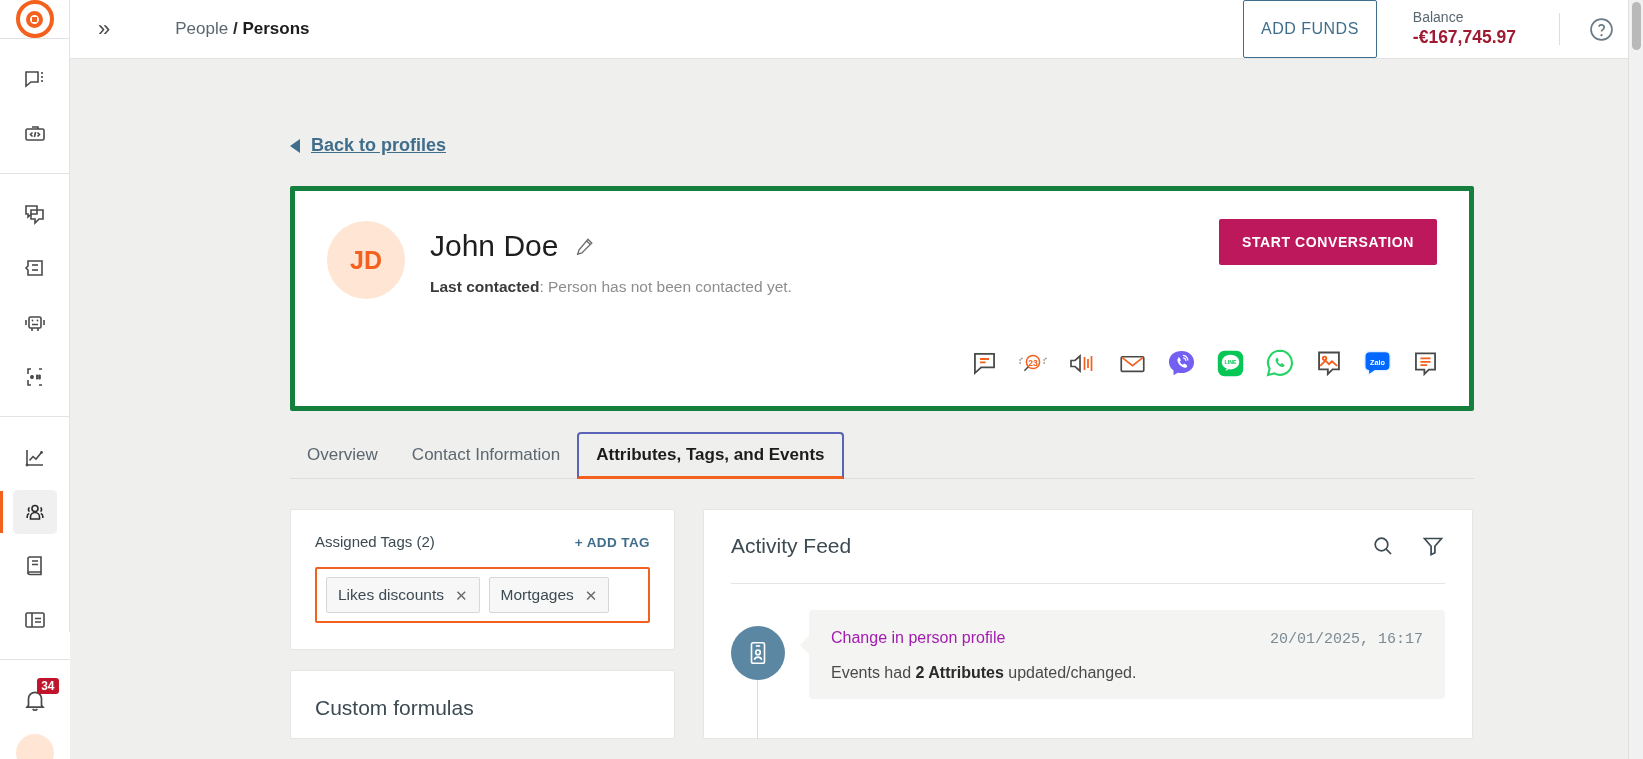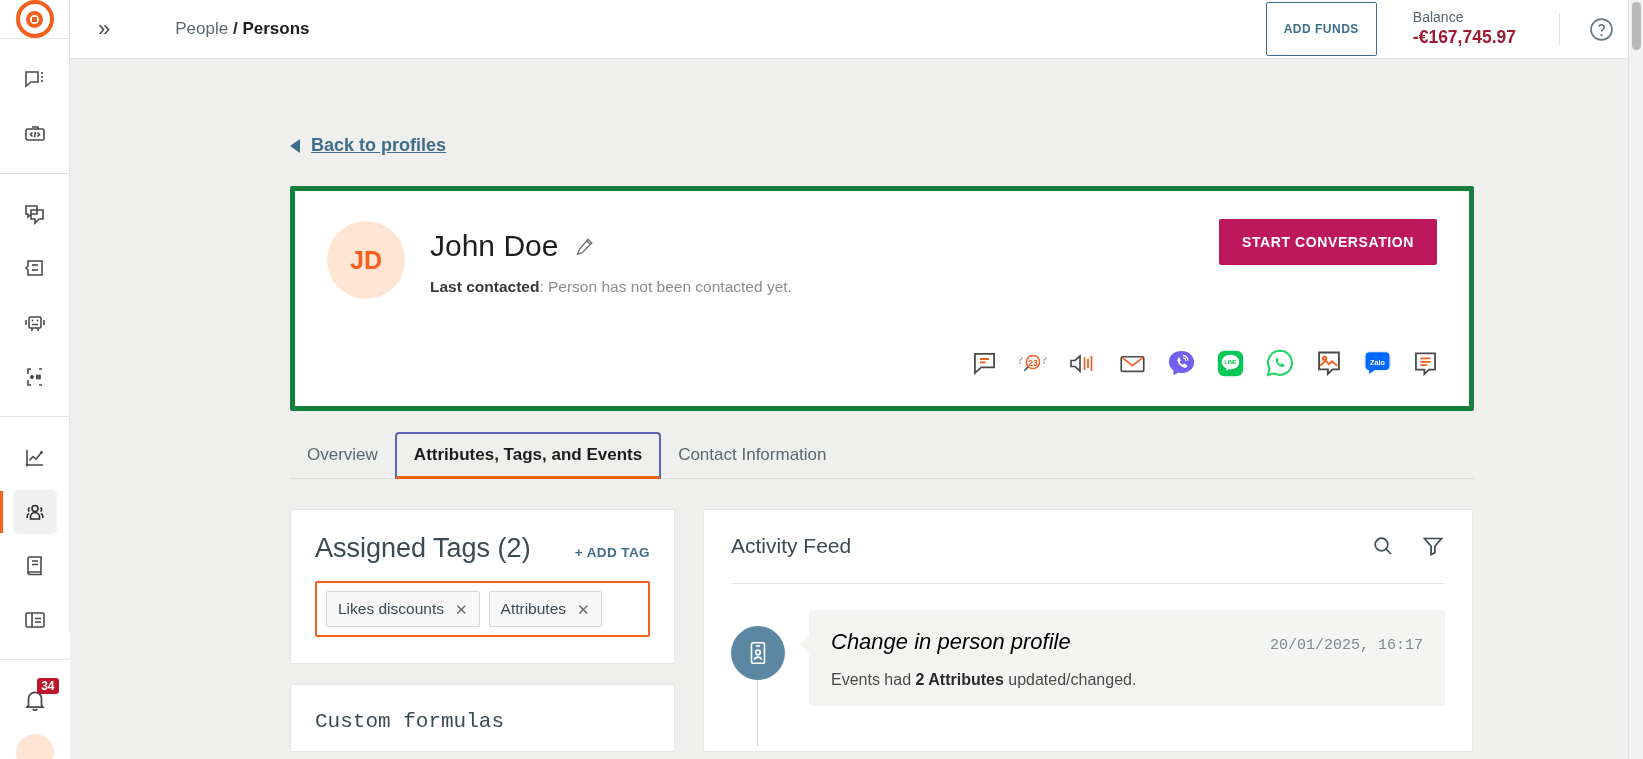--- a/index.html
+++ b/index.html
@@ -73,21 +73,21 @@
     height: 59px; background: #fff; border-bottom: 1px solid #e3e3e3;
     display: flex; align-items: center; padding: 0 0 0 18px; flex: 0 0 59px;
   }
   .chev { color: #4b4b4b; font-size: 22px; padding: 0 10px; cursor: pointer; line-height: 1; }
   .breadcrumb { margin-left: 55px; font-size: 17px; color: #5b6770; white-space: nowrap; }
   .breadcrumb .sep { color: #2b2b2b; font-weight: bold; }
   .breadcrumb .cur { color: #1c1c1c; font-weight: bold; }
   .hdr-spacer { flex: 1; }
   .add-funds {
     border: 1px solid #3f6e8c; color: #3f6e8c; background: #fff;
-    font-size: 12px; font-weight: bold; letter-spacing: .5px;
+    font-size: 16px; font-weight: normal; letter-spacing: .5px;
     padding: 19px 17px; cursor: pointer; border-radius: 2px;
     font-family: "Liberation Sans", sans-serif;
   }
   .balance { margin-left: 36px; line-height: 1.25; }
   .balance .lbl { font-size: 14px; color: #5b6770; }
   .balance .val { font-size: 17.5px; color: #9e1b32; font-weight: bold; }
   .hdr-div { width: 1px; height: 32px; background: #dedede; margin: 0 28px 0 43px; }
   .help { color: #6b7b85; margin-right: 28px; cursor: pointer; display:flex; }
 
   
@@ -158,36 +158,36 @@
   }
 
   
   .panels { margin: 30px 0 0 220px; display: flex; gap: 28px; }
   .card {
     background: #fff; border: 1px solid #e6e6e6; border-radius: 2px;
   }
   .card-left { width: 385px; }
   .tags-card { padding: 23px 24px 26px 24px; }
   .tags-head { display: flex; align-items: baseline; justify-content: space-between; }
-  .tags-title { font-size: 27px; color: #3c4a52; }
+  .tags-title { font-size: 15px; color: #3c4a52; }
   .add-tag {
     font-size: 13.5px; font-weight: bold; color: #3f6e8c;
     letter-spacing: .4px; cursor: pointer;
   }
   .tags-box {
     margin-top: 17px; border: 2px solid #f4601d; border-radius: 2px;
     padding: 8px 9px; display: flex; gap: 9px; flex-wrap: wrap;
   }
   .tag {
     border: 1px solid #d7d7d7; background: #f7f7f7; border-radius: 2px;
     padding: 8px 11px; display: flex; align-items: center; gap: 11px;
     font-size: 15.5px; color: #3c4a52;
   }
   .tag-x { color: #6a6a6a; cursor: pointer; font-size: 15px; line-height: 1; }
-  .formulas-card { margin-top: 20px; padding: 25px 24px 18px 24px; font-family: Liberation Mono, monospace; }
+  .formulas-card { margin-top: 20px; padding: 25px 24px 18px 24px; }
   .formulas-title { font-size: 21px; color: #3c4a52; }
 
   .card-right { width: 770px; padding: 24px 27px 0 27px; }
   .af-head { display: flex; align-items: center; }
   .af-title { font-size: 21px; color: #3c4a52; flex: 1; }
   .af-ico { color: #3c4a52; margin-left: 26px; cursor: pointer; display:flex; }
   .af-rule { height: 1px; background: #e4e4e4; margin-top: 25px; }
   .feed-item { display: flex; align-items: flex-start; margin-top: 26px; position: relative; }
   .feed-av {
     width: 54px; height: 54px; border-radius: 50%; background: #5b87a3;
@@ -201,21 +201,21 @@
   .feed-body {
     margin-left: 24px; flex: 1; background: #f4f4f2; border-radius: 4px;
     padding: 19px 22px 17px 22px; position: relative;
   }
   .feed-body::before {
     content: ""; position: absolute; left: -9px; top: 26px;
     border-top: 9px solid transparent; border-bottom: 9px solid transparent;
     border-right: 9px solid #f4f4f2;
   }
   .feed-row1 { display: flex; align-items: baseline; }
-  .feed-h { font-size: 22px; color: #000000; flex: 1; font-style: italic; }
+  .feed-h { font-size: 16px; color: #a21caf; flex: 1; }
   .feed-time { font-size: 15px; color: #7b8a93; font-family: Liberation Mono, monospace; }
   .feed-desc { margin-top: 16px; font-size: 16px; color: #4a4a4a; }
   .feed-desc b { color: #2b2b2b; }
   .feed-det {
     margin-top: 14px; display: flex; align-items: center; justify-content: flex-end;
     gap: 9px; color: #3f6e8c; font-size: 13.5px; font-weight: bold;
     letter-spacing: .4px; cursor: pointer;
   }
 
   
@@ -475,39 +475,39 @@
             <svg width="27" height="27" viewBox="0 0 24 24" fill="none" stroke="#4a4a4a" stroke-width="1.6">
               <path d="M3.5 3h17v14.5h-5.5L11 21.5V17.5H3.5z"></path>
               <path d="M7.5 7.5h9M7.5 10.5h9M7.5 13.5h6" stroke="#f4601d"></path>
             </svg>
           </span>
         </div>
       </div>
 
       <div class="tabs">
         <div class="tab">Overview</div>
+        <div class="tab">Contact Information</div>
         <div class="tab active">Attributes, Tags, and Events</div>
-        <div class="tab">Contact Information</div>
       </div>
 
       <div class="panels">
 
         <div class="card-left">
           <div class="card tags-card">
             <div class="tags-head">
               <span class="tags-title">Assigned Tags (2)</span>
               <span class="add-tag">+ ADD TAG</span>
             </div>
             <div class="tags-box">
               <span class="tag">
                 <span>Likes discounts</span>
                 <span class="tag-x">✕</span>
               </span>
               <span class="tag">
-                <span>Attributes</span>
+                <span>Mortgages</span>
                 <span class="tag-x">✕</span>
               </span>
             </div>
           </div>
 
           <div class="card formulas-card">
             <div class="formulas-title">Custom formulas</div>
           </div>
         </div>
 

